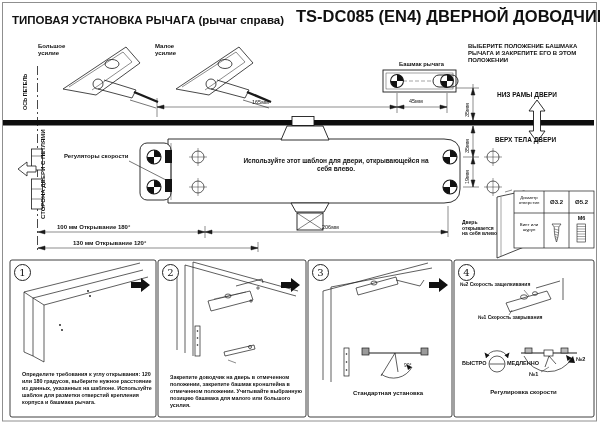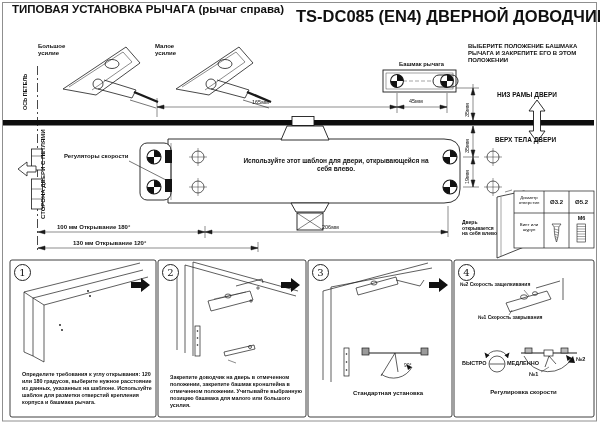--- a/index.html
+++ b/index.html
@@ -235,21 +235,21 @@
     <rect x="561" y="348" width="7" height="5" fill="#bbb"></rect>
     <rect x="544" y="350" width="9" height="6" fill="#fff"></rect>
     <path d="M549,356 L545,367 M549,356 L556,364"></path>
     <path d="M524,356 A27,27 0 0 0 572,358"></path>
     <polygon points="572,358 566,355 567.5,361" fill="#111" stroke="none"></polygon>
     <polygon points="573,356 568,362.5 575,363" fill="#111" stroke="none"></polygon>
     <line x1="541" y1="372" x2="549" y2="367" stroke-width="0.5"></line>
   </g>
 </svg>
 
-<div class="t b" style="left:12px;top:3px;font-size:11.5px;text-align:right;">ТИПОВАЯ УСТАНОВКА РЫЧАГА (рычаг справа)</div>
+<div class="t b" style="left:12px;top:14px;font-size:11.5px;text-align:right;">ТИПОВАЯ УСТАНОВКА РЫЧАГА (рычаг справа)</div>
 <div class="t b" style="left:296px;top:7px;width:294px;font-size:16.5px;text-align:right;">TS-DC085 (EN4) ДВЕРНОЙ ДОВОДЧИК</div>
 
 <div class="t b w" style="left:38px;top:43px;width:36px;font-size:6px;">Большое усилие</div>
 <div class="t b w" style="left:155px;top:43px;width:36px;font-size:6px;">Малое усилие</div>
 <div class="t b w" style="left:468px;top:43px;width:120px;font-size:6px;line-height:7px;">ВЫБЕРИТЕ ПОЛОЖЕНИЕ БАШМАКА РЫЧАГА И ЗАКРЕПИТЕ ЕГО В ЭТОМ ПОЛОЖЕНИИ</div>
 <div class="t b" style="left:399px;top:61px;font-size:5.8px;">Башмак рычага</div>
 
 <div class="t" style="left:252px;top:99px;font-size:5.5px;">165мм</div>
 <div class="t" style="left:409px;top:98px;font-size:5.5px;">45мм</div>
 <div class="t rot" style="left:464px;top:117px;font-size:5.5px;">35мм</div>

